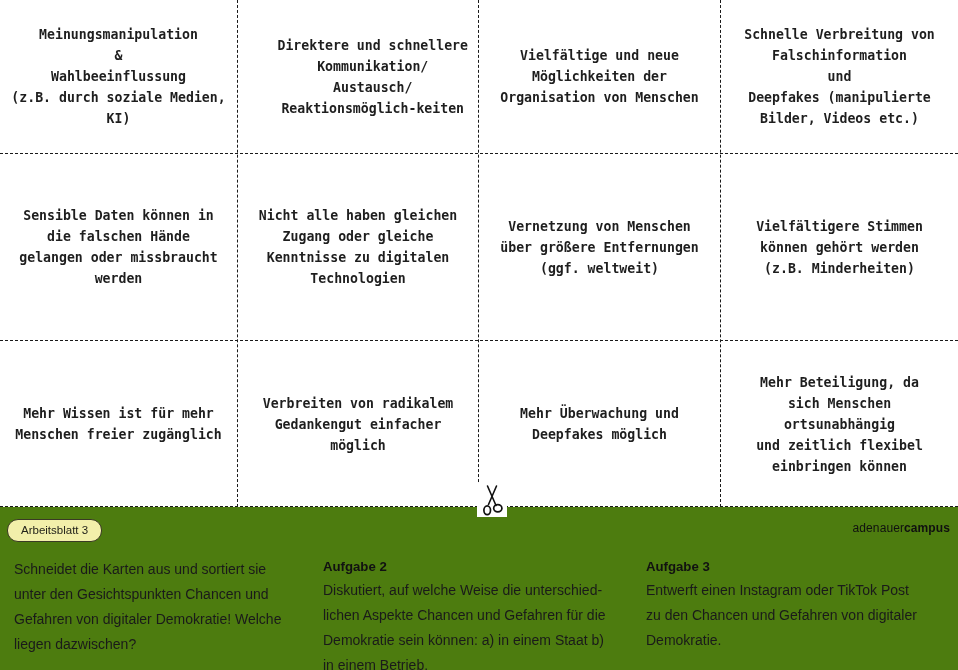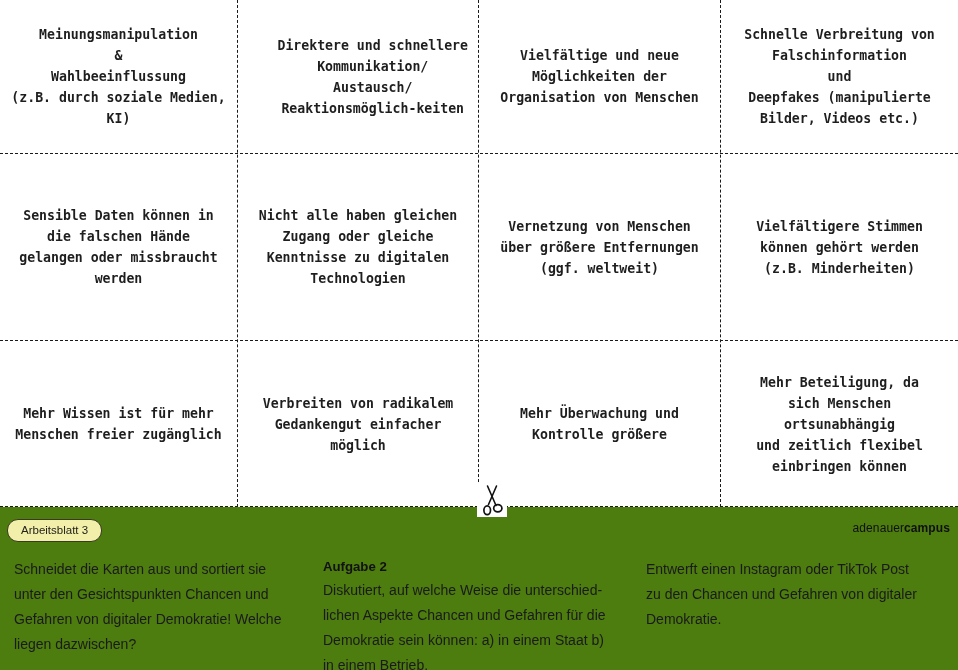--- a/index.html
+++ b/index.html
@@ -178,21 +178,21 @@
     <div class="cell-text">Mehr Wissen ist für mehr
 Menschen freier zugänglich</div>
   </div>
   <div class="grid-cell" style="left:238px; top:341px; width:240px; height:166px;">
     <div class="cell-text">Verbreiten von radikalem
 Gedankengut einfacher
 möglich</div>
   </div>
   <div class="grid-cell" style="left:479px; top:341px; width:241px; height:166px;">
     <div class="cell-text">Mehr Überwachung und
-Kontrolle größere</div>
+Deepfakes möglich</div>
   </div>
   <div class="grid-cell" style="left:721px; top:341px; width:237px; height:166px;">
     <div class="cell-text">Mehr Beteiligung, da
 sich Menschen
 ortsunabhängig
 und zeitlich flexibel
 einbringen können</div>
   </div>
 
   <div class="vline" style="left:237px; top:0px;   height:507px;"></div>
@@ -230,17 +230,18 @@
 
   <div class="task-col" style="left:323px; width:312px;">
     <div class="task-title">Aufgabe 2</div>
     <div class="task-body">Diskutiert, auf welche Weise die unterschied-
 lichen Aspekte Chancen und Gefahren für die
 Demokratie sein können: a) in einem Staat b)
 in einem Betrieb.</div>
   </div>
 
   <div class="task-col" style="left:646px; width:305px;">
+    <div class="task-title">Aufgabe 3</div>
     <div class="task-body">Entwerft einen Instagram oder TikTok Post
 zu den Chancen und Gefahren von digitaler
 Demokratie.</div>
   </div>
 </div>
 
 </body></html>

